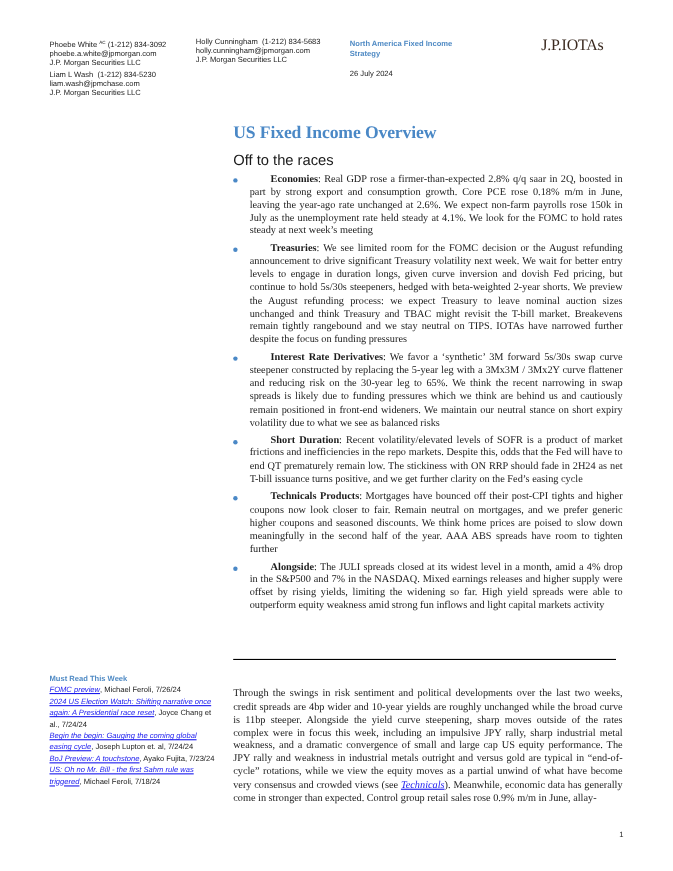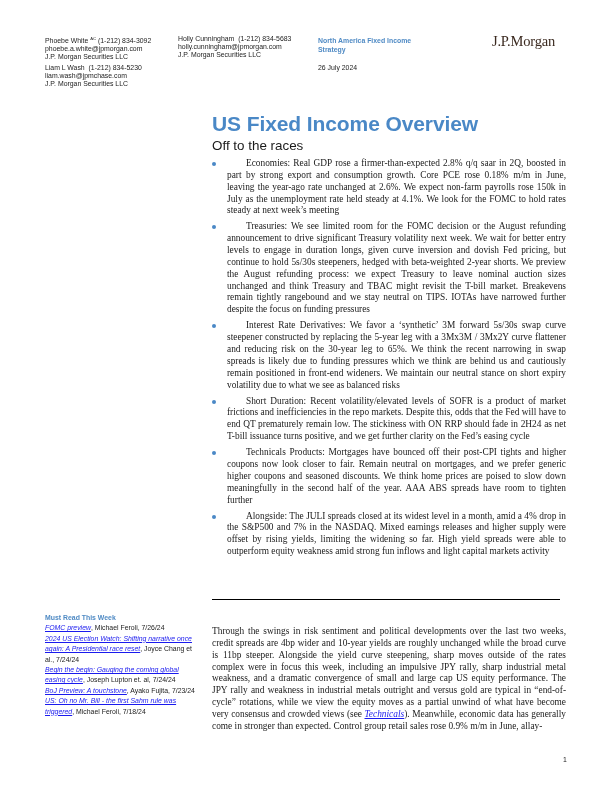--- a/index.html
+++ b/index.html
@@ -8,27 +8,27 @@
   .contacts { position: absolute; left: 45px; top: 35px; font-family: "Liberation Sans", sans-serif; font-size: 6.9px; line-height: 8.2px; color: #222; }
   .contacts .block { margin-bottom: 2px; }
   .contacts sup { font-size: 4.2px; vertical-align: 3px; }
   .contacts2 { position: absolute; left: 178px; top: 35px; font-family: "Liberation Sans", sans-serif; font-size: 6.9px; line-height: 8.2px; color: #222; }
 
   .dept { position: absolute; left: 318px; top: 36px; font-family: "Liberation Sans", sans-serif; font-size: 6.9px; line-height: 9px; color: #4f8ac4; font-weight: bold; width: 110px; }
   .date { position: absolute; left: 318px; top: 64px; font-family: "Liberation Sans", sans-serif; font-size: 6.9px; color: #222; }
 
   .logo { position: absolute; left: 492px; top: 33px; font-family: "Liberation Serif", serif; font-size: 14.5px; color: #3b2a20; letter-spacing: -0.2px; }
 
-  .title { position: absolute; left: 212px; top: 112px; font-family: Liberation Sans, sans-serif; font-size: 21px; font-weight: bold; color: #4a88c6; letter-spacing: -0.1px; }
+  .title { position: absolute; left: 212px; top: 112px; font-family: Liberation Serif, serif; font-size: 16px; font-weight: bold; color: #4a88c6; letter-spacing: -0.1px; }
   .subtitle { position: absolute; left: 212px; top: 138px; font-family: "Liberation Sans", sans-serif; font-size: 13.4px; color: #1a1a1a; text-align: center; }
 
   .bullets { position: absolute; left: 212px; top: 158px; width: 354px; margin: 0; padding: 0; list-style: none; }
   .bullets li { position: relative; padding-left: 15px; font-size: 9.35px; line-height: 11.85px; text-align: justify; margin-bottom: 4.2px; hyphens: auto; }
   .bullets li .dot { position: absolute; left: 0px; top: 4px; width: 4px; height: 4px; border-radius: 50%; background: #4a88c6; }
-  .bullets li b { font-weight: normal; padding-left: 19px; }
+  .bullets li b { font-weight: bold; padding-left: 19px; }
 
   .rule { position: absolute; left: 212px; top: 599px; width: 348px; height: 0; border-top: 1px solid #000; }
 
   .sidebar { position: absolute; left: 45px; top: 613px; width: 150px; font-family: "Liberation Sans", sans-serif; font-size: 6.9px; line-height: 10.4px; color: #222; }
   .sidebar .head { color: #4f8ac4; font-weight: bold; }
   .sidebar a { color: #1a1aee; font-style: italic; text-decoration: underline; }
 
   .body-text { position: absolute; left: 212px; top: 626px; width: 354px; font-size: 9.35px; line-height: 11.85px; text-align: justify; hyphens: auto; }
   .body-text a { color: #1a1aee; font-style: italic; text-decoration: underline; }
 
@@ -53,21 +53,21 @@
 <div class="contacts2">
   <div>
     <div><span>Holly Cunningham</span>&nbsp; <span>(1-212) 834-5683</span></div>
     <div>holly.cunningham@jpmorgan.com</div>
     <div>J.P. Morgan Securities LLC</div>
   </div>
 </div>
 
 <div class="dept">North America Fixed Income Strategy</div>
 <div class="date">26 July 2024</div>
-<div class="logo">J.P.Morgan</div>
+<div class="logo">J.P.IOTAs</div>
 
 <div class="title">US Fixed Income Overview</div>
 <div class="subtitle">Off to the races</div>
 
 <ul class="bullets">
   <li><span class="dot"></span><b>Economies</b><span>: Real GDP rose a firmer-than-expected 2.8% q/q saar in 2Q, boosted in part by strong export and consumption growth. Core PCE rose 0.18% m/m in June, leaving the year-ago rate unchanged at 2.6%. We expect non-farm payrolls rose 150k in July as the unemployment rate held steady at 4.1%. We look for the FOMC to hold rates steady at next week’s meeting</span></li>
   <li><span class="dot"></span><b>Treasuries</b><span>: We see limited room for the FOMC decision or the August refunding announcement to drive significant Treasury volatility next week. We wait for better entry levels to engage in duration longs, given curve inversion and dovish Fed pricing, but continue to hold 5s/30s steepeners, hedged with beta-weighted 2-year shorts. We preview the August refunding process: we expect Treasury to leave nominal auction sizes unchanged and think Treasury and TBAC might revisit the T-bill market. Breakevens remain tightly rangebound and we stay neutral on TIPS. IOTAs have narrowed further despite the focus on funding pressures</span></li>
   <li><span class="dot"></span><b>Interest Rate Derivatives</b><span>: We favor a ‘synthetic’ 3M forward 5s/30s swap curve steepener constructed by replacing the 5-year leg with a 3Mx3M / 3Mx2Y curve flattener and reducing risk on the 30-year leg to 65%. We think the recent narrowing in swap spreads is likely due to funding pressures which we think are behind us and cautiously remain positioned in front-end wideners. We maintain our neutral stance on short expiry volatility due to what we see as balanced risks</span></li>
   <li><span class="dot"></span><b>Short Duration</b><span>: Recent volatility/elevated levels of SOFR is a product of market frictions and inefficiencies in the repo markets. Despite this, odds that the Fed will have to end QT prematurely remain low. The stickiness with ON RRP should fade in 2H24 as net T-bill issuance turns positive, and we get further clarity on the Fed’s easing cycle</span></li>
   <li><span class="dot"></span><b>Technicals Products</b><span>: Mortgages have bounced off their post-CPI tights and higher coupons now look closer to fair. Remain neutral on mortgages, and we prefer generic higher coupons and seasoned discounts. We think home prices are poised to slow down meaningfully in the second half of the year. AAA ABS spreads have room to tighten further</span></li>

